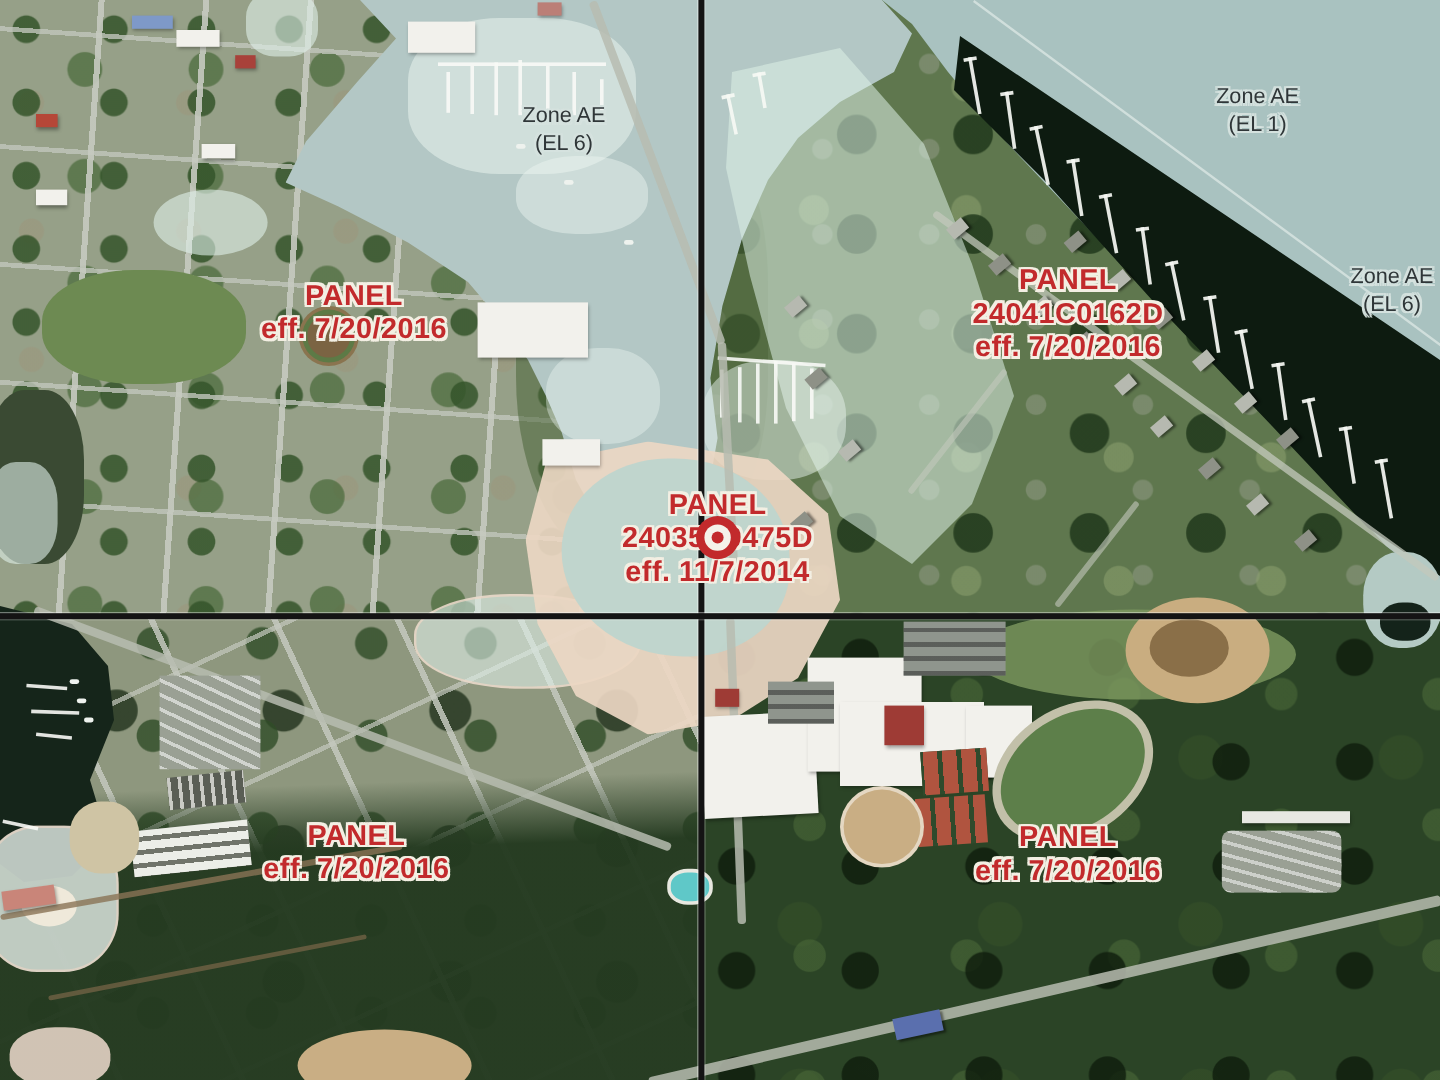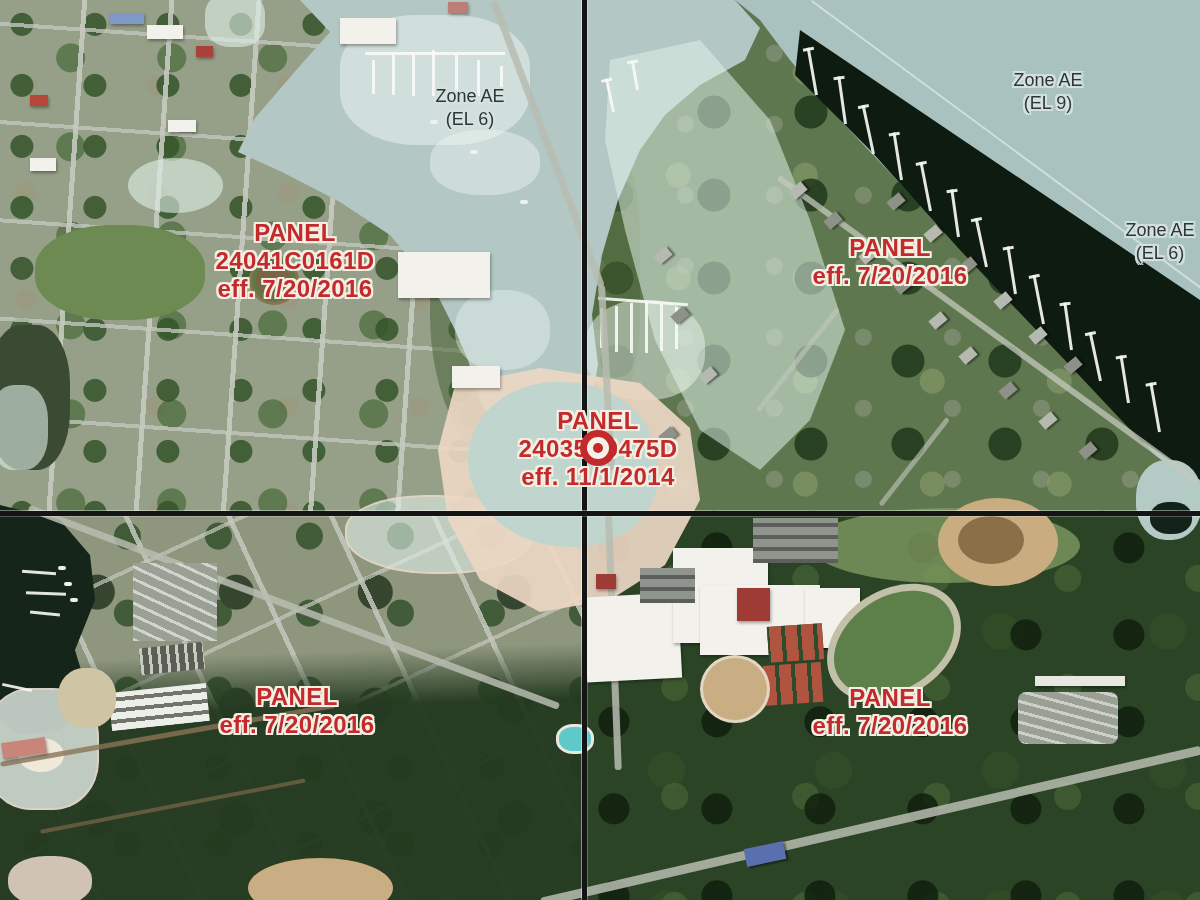--- a/index.html
+++ b/index.html
@@ -230,40 +230,40 @@
 
   <div class="a" id="vline"></div>
   <div class="a" id="hline"></div>
 
   <div class="zlabel" style="left:470px;top:108px;">
     <div>Zone AE</div>
     <div>(EL 6)</div>
   </div>
   <div class="zlabel" style="left:1048px;top:92px;">
     <div>Zone AE</div>
-    <div>(EL 9)</div>
+    <div>(EL 1)</div>
   </div>
   <div class="zlabel" style="left:1160px;top:242px;">
     <div>Zone AE</div>
     <div>(EL 6)</div>
   </div>
 
   <div class="plabel" style="left:295px;top:261px;">
     <div>PANEL</div>
-    <div>24041C0161D</div>
     <div>eff. 7/20/2016</div>
   </div>
   <div class="plabel" style="left:890px;top:262px;">
     <div>PANEL</div>
+    <div>24041C0162D</div>
     <div>eff. 7/20/2016</div>
   </div>
   <div class="plabel" style="left:598px;top:449px;">
     <div>PANEL</div>
     <div>24035C0475D</div>
-    <div>eff. 11/1/2014</div>
+    <div>eff. 11/7/2014</div>
   </div>
   <div class="plabel" style="left:297px;top:711px;">
     <div>PANEL</div>
     <div>eff. 7/20/2016</div>
   </div>
   <div class="plabel" style="left:890px;top:712px;">
     <div>PANEL</div>
     <div>eff. 7/20/2016</div>
   </div>
 

